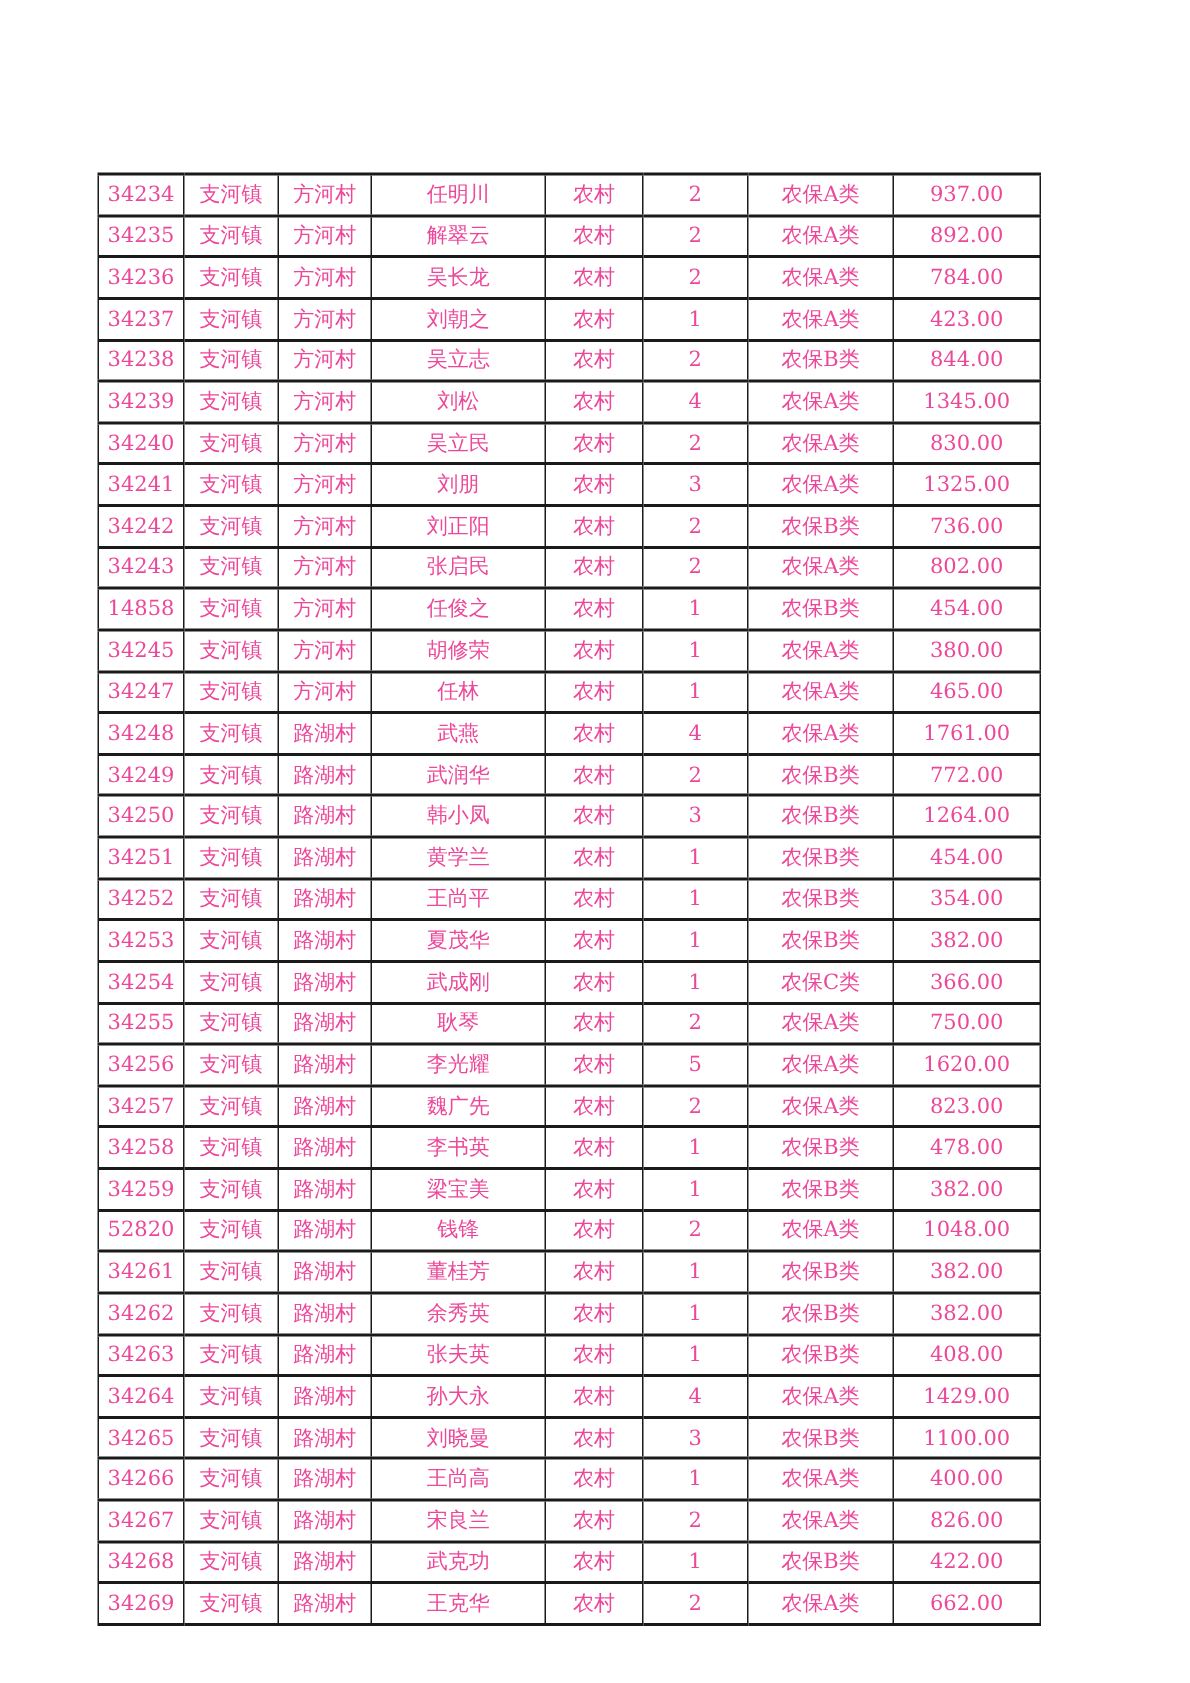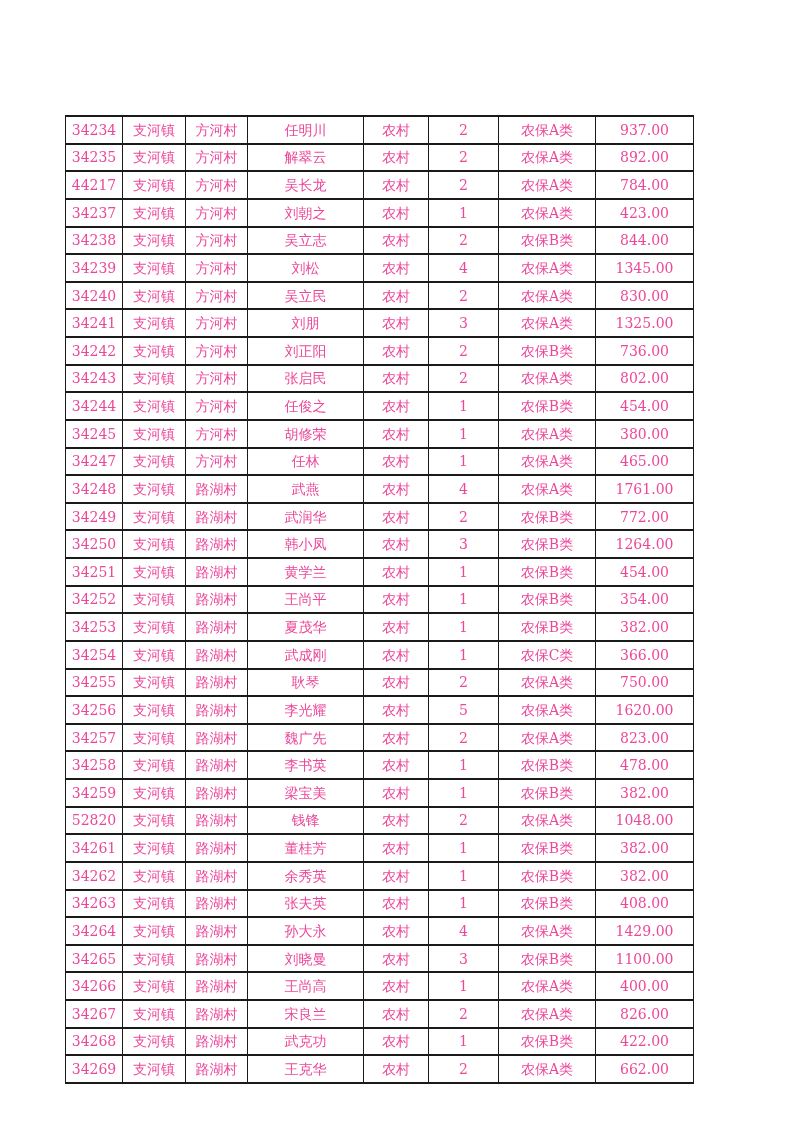--- a/index.html
+++ b/index.html
@@ -70,21 +70,21 @@
           <td>34235</td>
           <td>支河镇</td>
           <td>方河村</td>
           <td>解翠云</td>
           <td>农村</td>
           <td>2</td>
           <td>农保A类</td>
           <td>892.00</td>
         </tr>
         <tr>
-          <td>44217</td>
+          <td>34236</td>
           <td>支河镇</td>
           <td>方河村</td>
           <td>吴长龙</td>
           <td>农村</td>
           <td>2</td>
           <td>农保A类</td>
           <td>784.00</td>
         </tr>
         <tr>
           <td>34237</td>
@@ -150,21 +150,21 @@
           <td>34243</td>
           <td>支河镇</td>
           <td>方河村</td>
           <td>张启民</td>
           <td>农村</td>
           <td>2</td>
           <td>农保A类</td>
           <td>802.00</td>
         </tr>
         <tr>
-          <td>34244</td>
+          <td>14858</td>
           <td>支河镇</td>
           <td>方河村</td>
           <td>任俊之</td>
           <td>农村</td>
           <td>1</td>
           <td>农保B类</td>
           <td>454.00</td>
         </tr>
         <tr>
           <td>34245</td>

